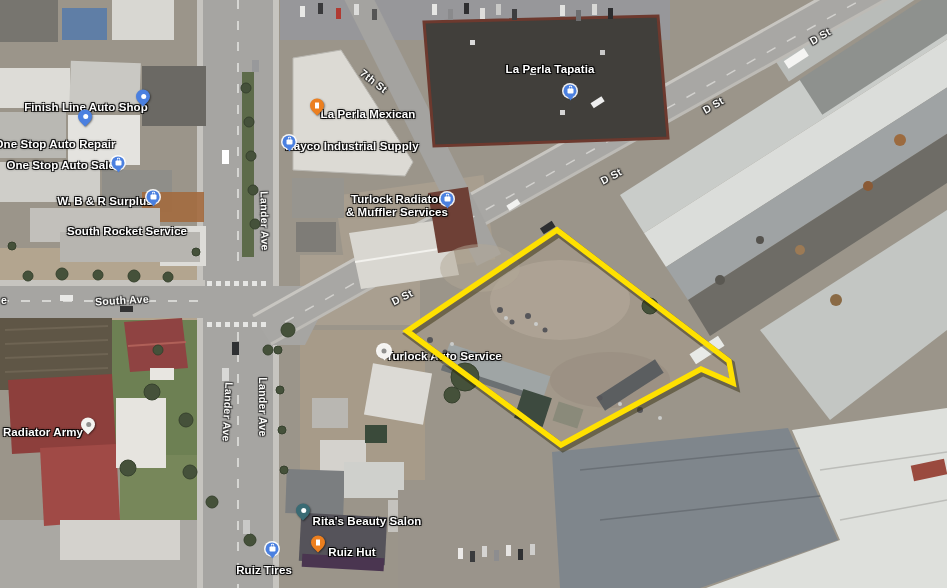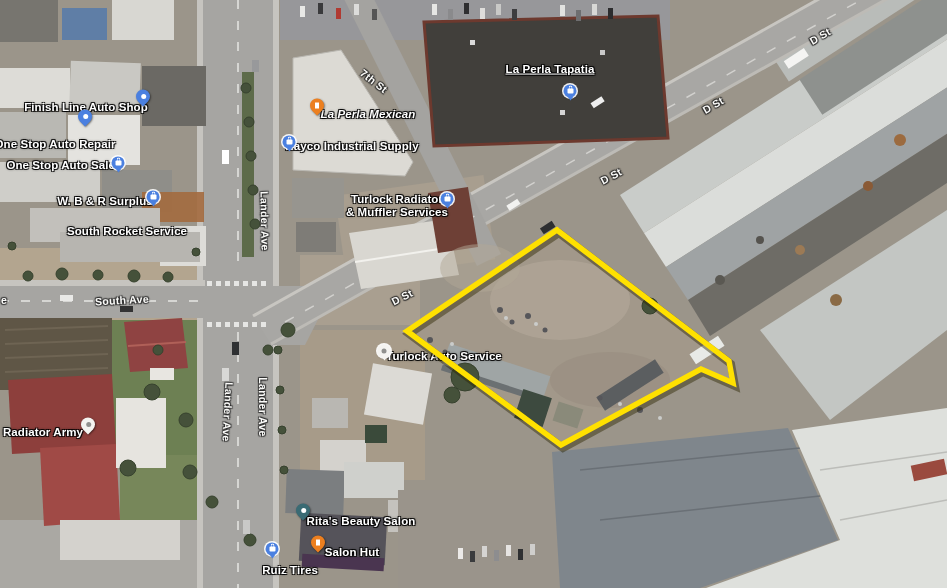--- a/index.html
+++ b/index.html
@@ -298,32 +298,32 @@
       <span class="place-label" style="transform: translate(-50%, -50%); left: 105px; top: 201px;">
         <span style="display: block;">W. B &amp; R Surplus</span>
       </span>
       <span class="pin circlepin" style="background: rgb(75, 128, 224); --pc: #4b80e0; left: 153px; top: 198px;">
         <span class="glyph g-bag"></span>
       </span>
       <span class="place-label" style="transform: translate(-50%, -50%); left: 127px; top: 231px;">
         <span style="display: block;">South Rocket Service</span>
       </span>
       <span class="place-label" style="transform: translate(-50%, -50%); left: 368px; top: 114px;">
-        <span style="display: block; font-style: italic;">La Perla Mexican</span>
+        <span style="display: block;">La Perla Mexican</span>
       </span>
       <span class="pin teardrop" style="background: rgb(236, 127, 31); --pc: #ec7f1f; left: 317px; top: 110px;">
         <span class="glyph g-restaurant"></span>
       </span>
       <span class="place-label" style="transform: translate(-50%, -50%); left: 352px; top: 146px;">
         <span style="display: block;">Rayco Industrial Supply</span>
       </span>
       <span class="pin circlepin" style="background: rgb(75, 128, 224); --pc: #4b80e0; left: 289px; top: 143px;">
         <span class="glyph g-bag"></span>
       </span>
-      <span class="place-label" style="transform: translate(-50%, -50%); left: 550px; top: 69px; text-decoration: underline;">
+      <span class="place-label" style="transform: translate(-50%, -50%); left: 550px; top: 69px;">
         <span style="display: block;">La Perla Tapatia</span>
       </span>
       <span class="pin circlepin" style="background: rgb(75, 128, 224); --pc: #4b80e0; left: 570px; top: 92px;">
         <span class="glyph g-bag"></span>
       </span>
       <span class="place-label" style="transform: translate(-50%, -50%); left: 397px; top: 206px;">
         <span style="display: block;">Turlock Radiator</span>
         <span style="display: block;">&amp; Muffler Services</span>
       </span>
       <span class="pin circlepin" style="background: rgb(75, 128, 224); --pc: #4b80e0; left: 447px; top: 200px;">
@@ -335,32 +335,32 @@
       <span class="pin circlepin" style="background: rgb(244, 243, 240); --pc: #f4f3f0; left: 384px; top: 352px;">
         <span class="glyph g-dot dark"></span>
       </span>
       <span class="place-label" style="transform: translate(-50%, -50%); left: 43px; top: 432px;">
         <span style="display: block;">Radiator Army</span>
       </span>
       <span class="pin teardrop" style="background: rgb(244, 243, 240); --pc: #f4f3f0; left: 88px; top: 429px;">
         <span class="glyph g-dot dark"></span>
       </span>
       <span class="place-label" style="transform: translate(-50%, -50%); left: 361px; top: 521px;">
-        <span style="display: block;">Rita's Beauty Salon</span>
+        <span style="display: block; padding-left: 12px;">Rita's Beauty Salon</span>
       </span>
       <span class="pin teardrop" style="background: rgb(58, 107, 116); --pc: #3a6b74; left: 303px; top: 515px;">
         <span class="glyph g-dot"></span>
       </span>
       <span class="place-label" style="transform: translate(-50%, -50%); left: 352px; top: 552px;">
-        <span style="display: block;">Salon Hut</span>
+        <span style="display: block;">Ruiz Hut</span>
       </span>
       <span class="pin teardrop" style="background: rgb(236, 127, 31); --pc: #ec7f1f; left: 318px; top: 547px;">
         <span class="glyph g-restaurant"></span>
       </span>
-      <span class="place-label" style="transform: translate(-50%, -50%); left: 290px; top: 570px;">
+      <span class="place-label" style="transform: translate(-50%, -50%); left: 264px; top: 570px;">
         <span style="display: block;">Ruiz Tires</span>
       </span>
       <span class="pin circlepin" style="background: rgb(75, 128, 224); --pc: #4b80e0; left: 272px; top: 550px;">
         <span class="glyph g-bag"></span>
       </span>
     </div>
 
   <svg id="parcel-layer" width="947" height="588" viewBox="0 0 947 588">
     <polygon class="parcel-shadow" transform="translate(2,3)" points="557,230 729,361 733,383 701,369 561,445 407,331"></polygon>
     <polygon class="parcel-line" points="557,230 729,361 733,383 701,369 561,445 407,331" style="stroke: rgb(255, 225, 0);"></polygon>

